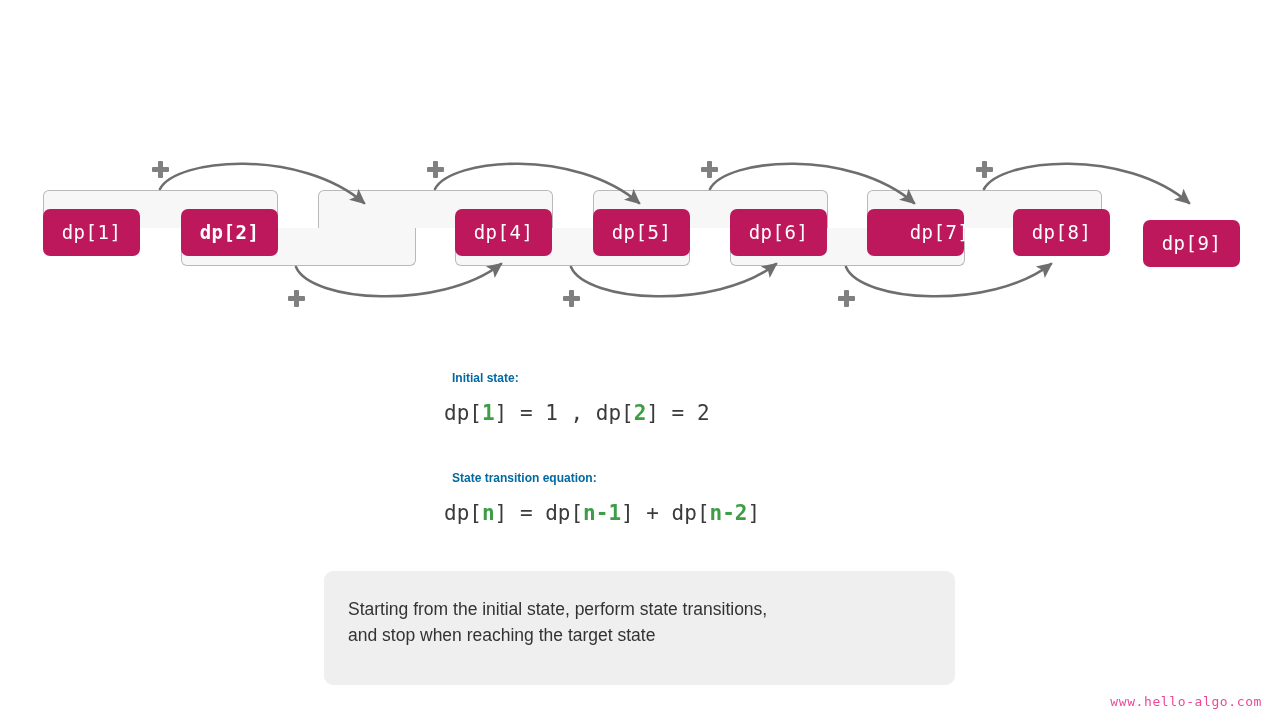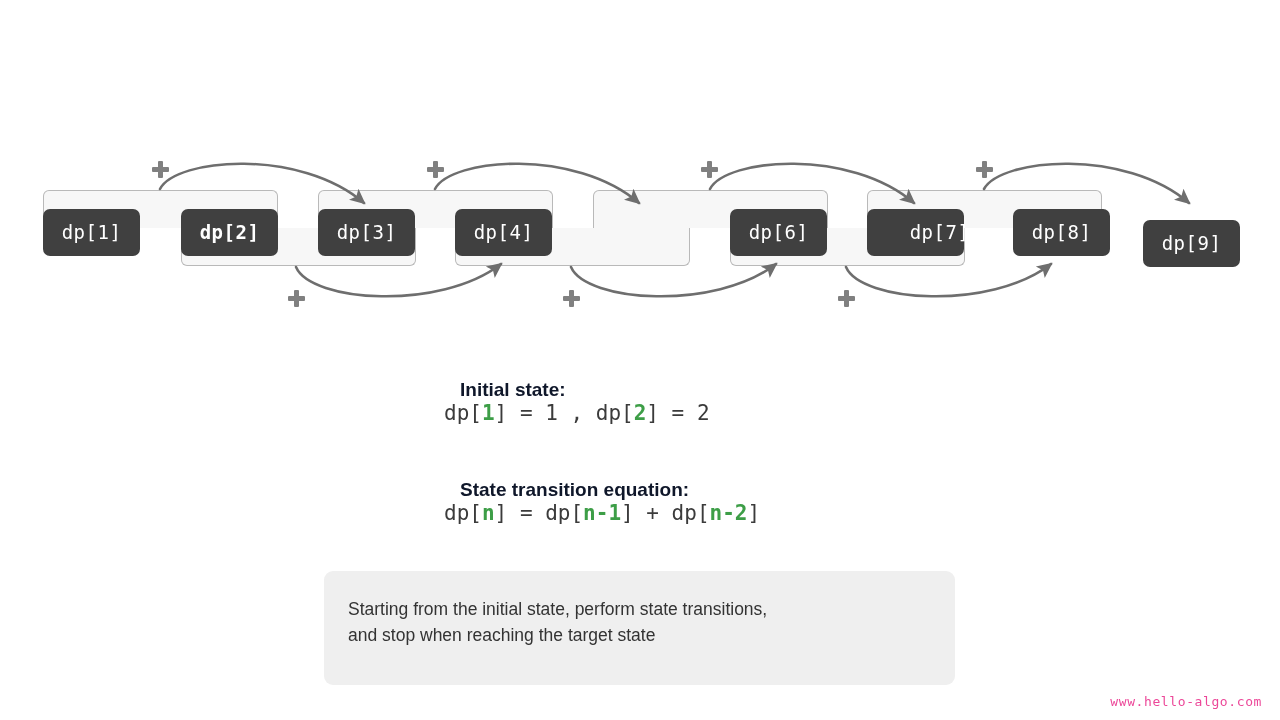--- a/index.html
+++ b/index.html
@@ -62,21 +62,21 @@
     border-top-right-radius: 0;
   }
 
   
   .cell {
     position: absolute;
     box-sizing: border-box;
     width: 97px;
     height: 47px;
     border-radius: 7px;
-    background: #404040;
+    background: #be185d;
     color: #ffffff;
     display: flex;
     align-items: center;
     justify-content: center;
     font-family: "DejaVu Sans Mono", "Liberation Mono", monospace;
     font-size: 19px;
     letter-spacing: 0.5px;
     line-height: 1;
     white-space: nowrap;
   }
@@ -109,25 +109,25 @@
 
   
   #textblock {
     position: absolute;
     left: 444px;
     top: 358px;
     width: 620px;
   }
   .heading {
     font-family: "Liberation Sans", sans-serif;
-    font-size: 19px;
+    font-size: 12px;
     font-weight: bold;
-    color: #0f172a;
+    color: #0369a1;
     line-height: 1;
-    margin: 16px;
+    margin: 8px;
   }
   .formula {
     font-family: "DejaVu Sans Mono", "Liberation Mono", monospace;
     font-size: 21px;
     color: #3b3b3b;
     line-height: 1;
     margin: 0;
     white-space: pre;
   }
   .formula .hl {
@@ -182,22 +182,22 @@
     <div class="bracket top" style="left:43px;  top:190px; width:235px;"></div>
     <div class="bracket top" style="left:318px; top:190px; width:235px;"></div>
     <div class="bracket top" style="left:593px; top:190px; width:235px;"></div>
     <div class="bracket top" style="left:867px; top:190px; width:235px;"></div>
     <div class="bracket bottom" style="left:181px; top:228px; width:235px;"></div>
     <div class="bracket bottom" style="left:455px; top:228px; width:235px;"></div>
     <div class="bracket bottom" style="left:730px; top:228px; width:235px;"></div>
 
     <div class="cell" style="left:43px;   top:209px;">dp[1]</div>
     <div class="cell" style="left:181px;  top:209px;font-weight:bold;">dp[2]</div>
-    <div class="cell" style="left:318px;  top:209px;">dp[3]</div>
     <div class="cell" style="left:455px;  top:209px;">dp[4]</div>
+    <div class="cell" style="left:593px;  top:209px;">dp[5]</div>
     <div class="cell" style="left:730px;  top:209px;">dp[6]</div>
     <div class="cell" style="left:867px;  top:209px;padding-left:48px;">dp[7]</div>
     <div class="cell" style="left:1013px; top:209px;">dp[8]</div>
     <div class="cell" style="left:1143px; top:209px;margin-top:11px;">dp[9]</div>
 
     <svg id="arrow-svg" viewBox="0 0 1280 340">
       <defs>
         <marker id="ah" markerWidth="7" markerHeight="7" refX="5.2" refY="3.2" orient="auto" markerUnits="strokeWidth">
           <path d="M 0,0.4 L 6,3.2 L 0,6 L 1.3,3.2 Z" fill="#6e6e6e"></path>
         </marker>

